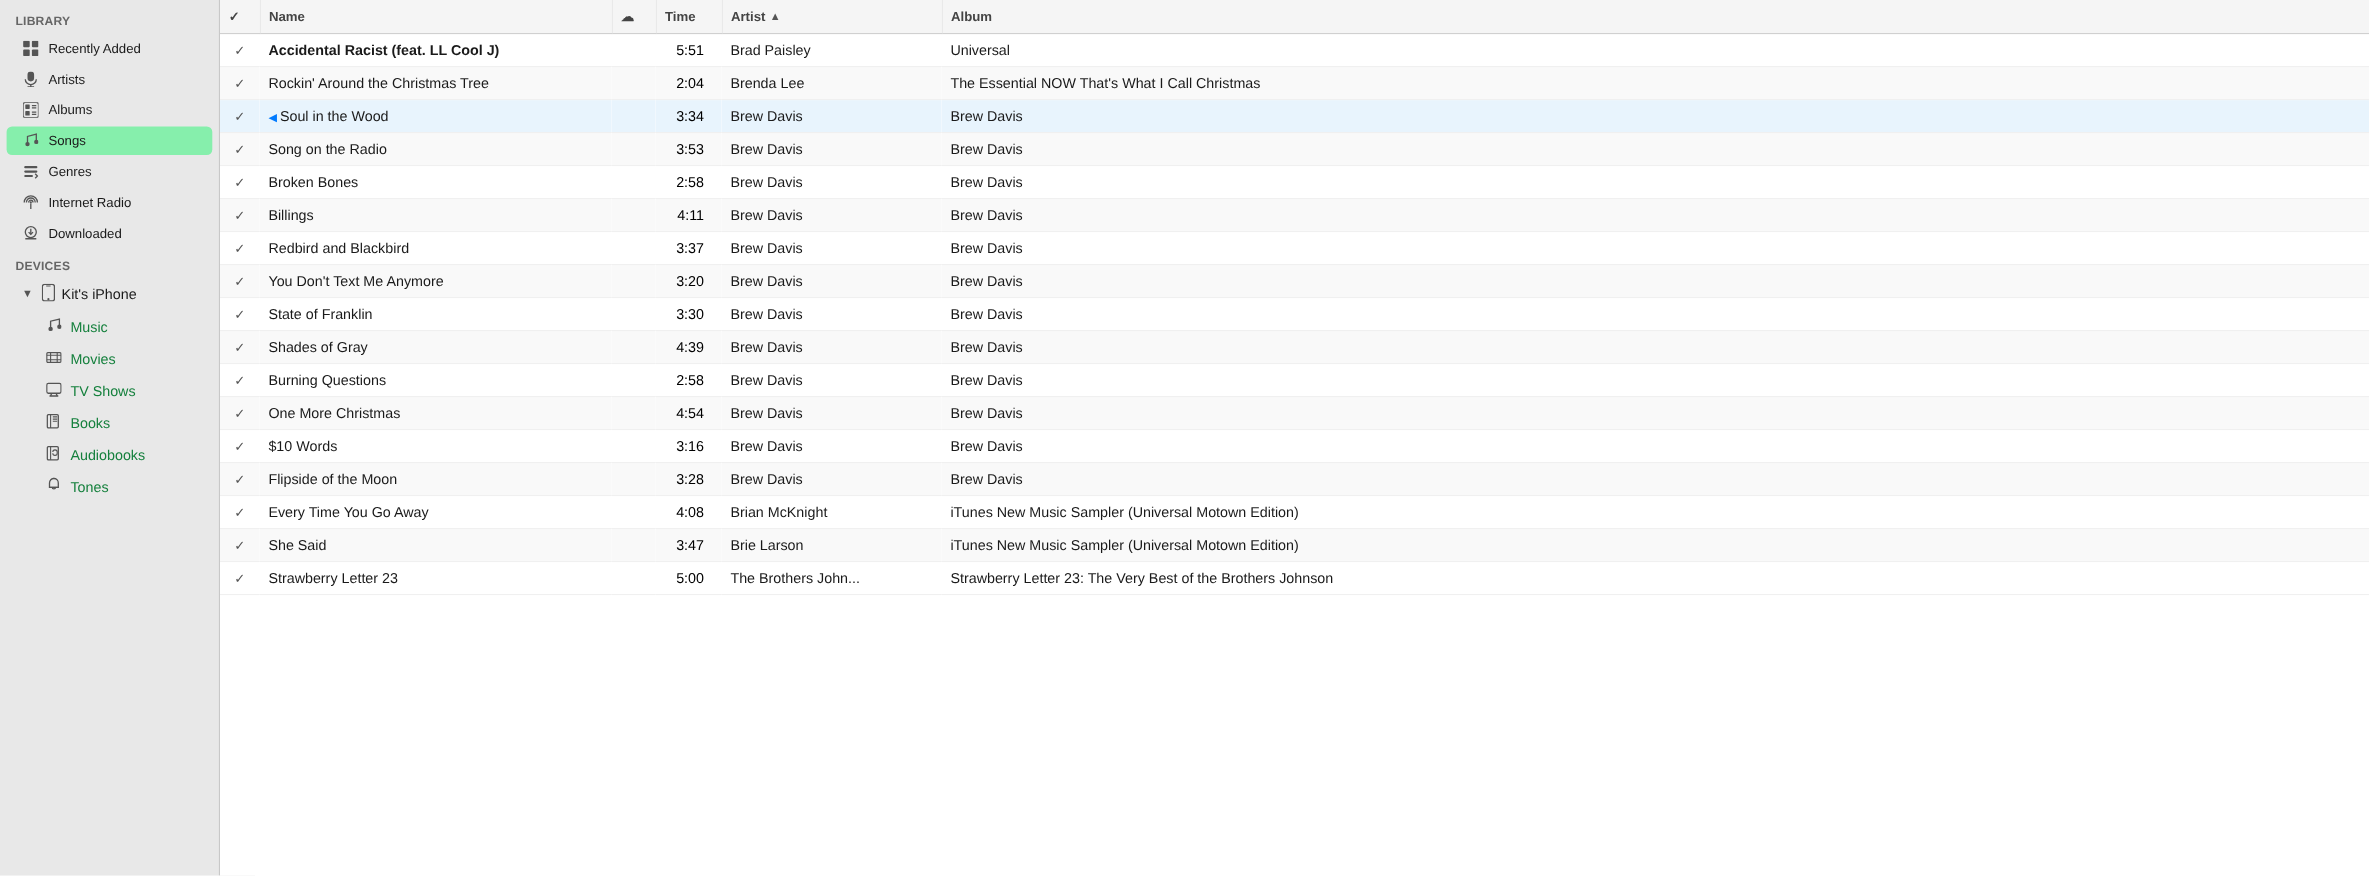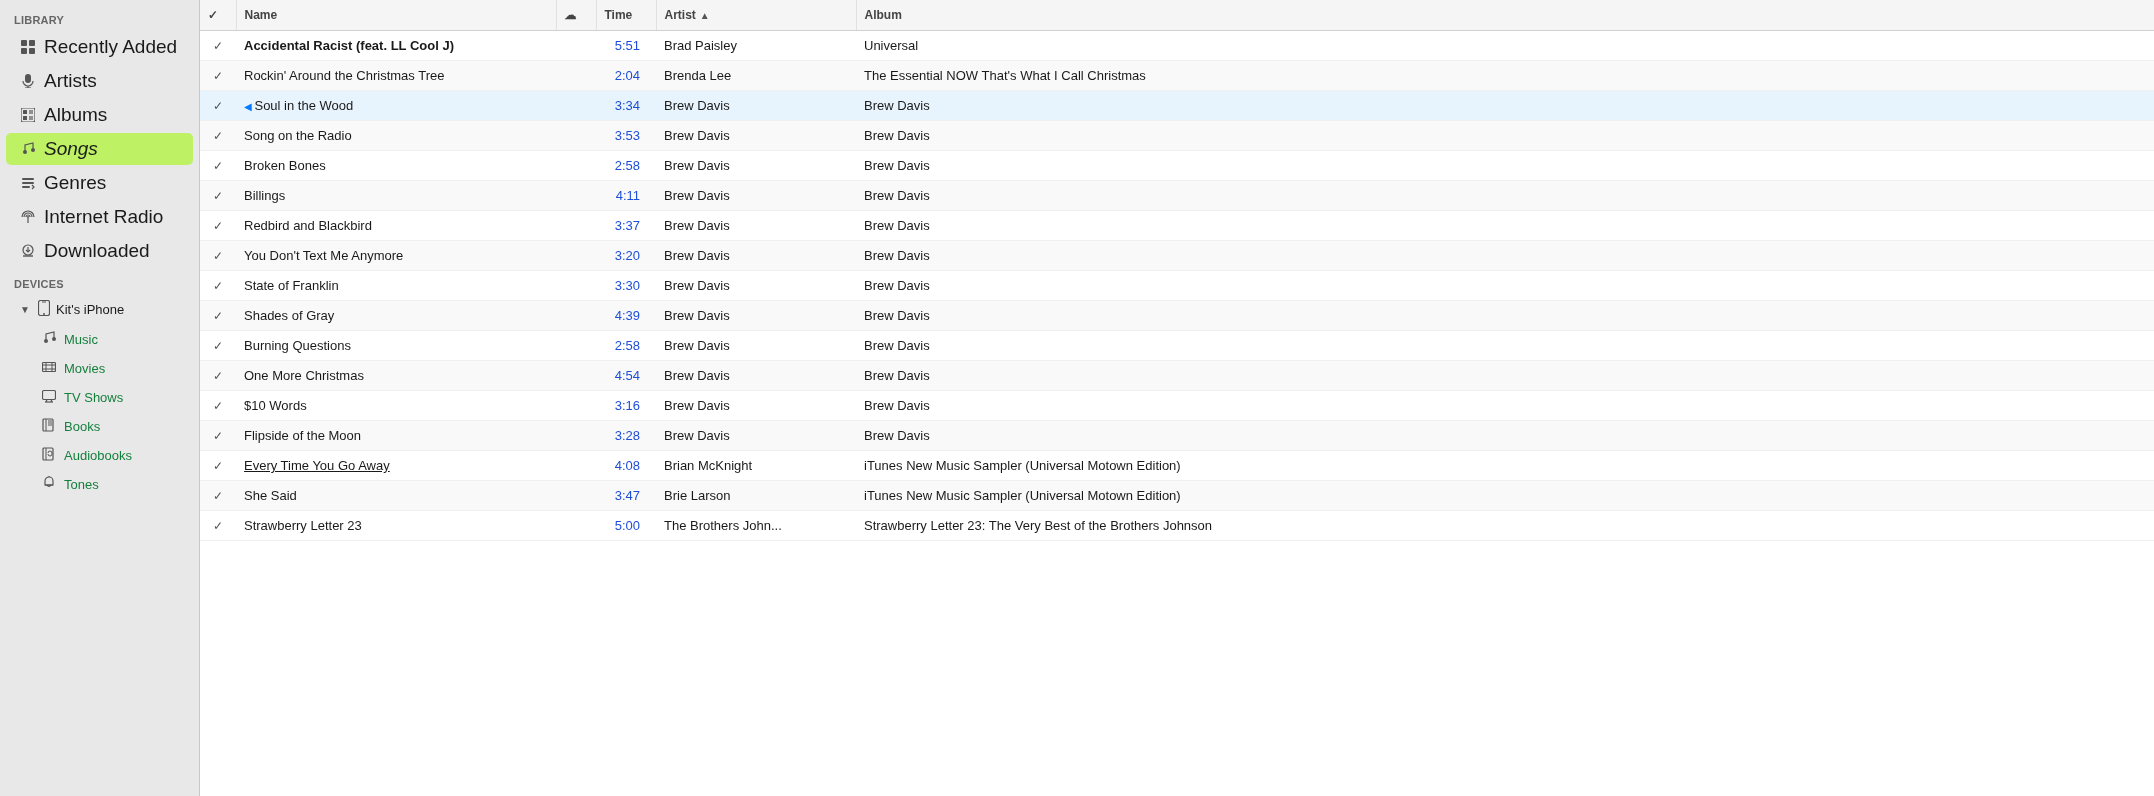--- a/index.html
+++ b/index.html
@@ -35,26 +35,25 @@
     }
 
     .sidebar-item {
       display: flex;
       align-items: center;
       padding: 5px 14px;
       cursor: pointer;
       border-radius: 5px;
       margin: 1px 6px;
       gap: 8px;
-      font-size: 19px;
+      font-size: 12px;
       color: #1a1a1a;
     }
     .sidebar-item.active {
-      background: #bef264;
-      font-style: italic;
+      background: #86efac;
     }
     .sidebar-item .icon {
       width: 16px;
       height: 16px;
       display: flex;
       align-items: center;
       justify-content: center;
       flex-shrink: 0;
       color: #555;
       font-size: 14px;
@@ -171,21 +170,21 @@
       text-align: center;
       color: #555;
       font-size: 12px;
     }
     .check-mark {
       color: #555;
     }
 
     .td-time {
       text-align: right;
-      color: #1d4ed8;
+      color: #000000;
       padding-right: 16px;
     }
 
     .td-cloud {
       text-align: center;
     }
 
     .playing-indicator {
       color: #007AFF;
       font-size: 14px;
@@ -530,21 +529,21 @@
           <tr>
             <td class="td-check"><span class="check-mark">✓</span></td>
             <td style="padding-left: 8px;"><span>Flipside of the Moon</span></td>
             <td class="td-cloud"></td>
             <td class="td-time">3:28</td>
             <td>Brew Davis</td>
             <td>Brew Davis</td>
           </tr>
           <tr>
             <td class="td-check"><span class="check-mark">✓</span></td>
-            <td style="padding-left: 8px; text-decoration: underline;"><span>Every Time You Go Away</span></td>
+            <td style="padding-left: 8px;"><span>Every Time You Go Away</span></td>
             <td class="td-cloud"></td>
             <td class="td-time">4:08</td>
             <td>Brian McKnight</td>
             <td>iTunes New Music Sampler (Universal Motown Edition)</td>
           </tr>
           <tr>
             <td class="td-check"><span class="check-mark">✓</span></td>
             <td style="padding-left: 8px; margin-left: 28px;"><span>She Said</span></td>
             <td class="td-cloud"></td>
             <td class="td-time">3:47</td>

